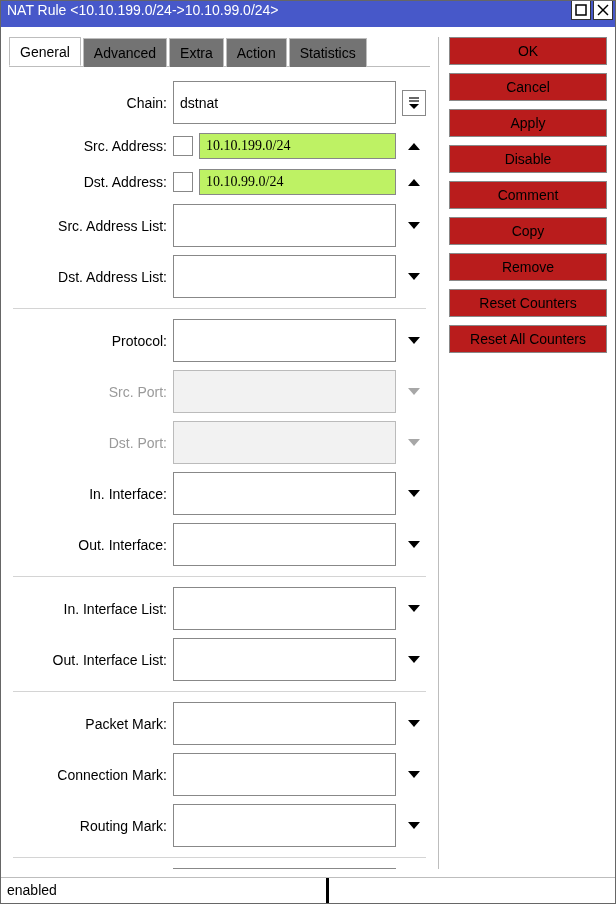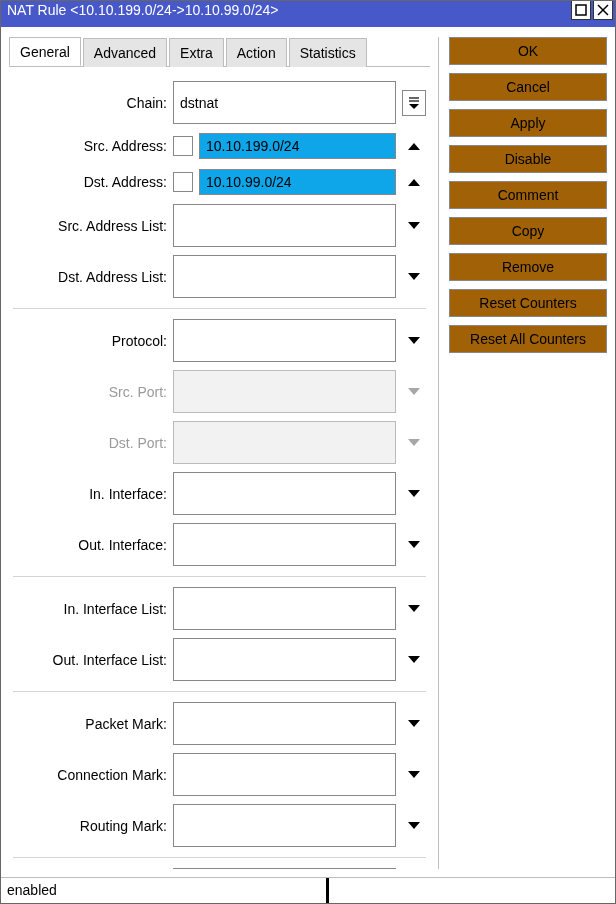--- a/index.html
+++ b/index.html
@@ -59,21 +59,21 @@
     height: 100%;
     border-right: 1px solid #bdbdbd;
     padding-right: 8px;
   }
   .tab-header {
     display: flex;
     border-bottom: 1px solid #bdbdbd;
   }
   .tab {
     padding: 6px 10px 5px 10px;
-    background: #e5e5e5;
+    background: #737373;
     border: 1px solid #bdbdbd;
     border-bottom: none;
     margin-right: 2px;
     cursor: pointer;
     position: relative;
     top: 1px;
   }
   .tab.active {
     background: #fff;
     border-bottom: 1px solid #fff;
@@ -122,21 +122,22 @@
     align-items: center;
     min-width: 0;
   }
   .cbo-input.disabled { background:#f2f2f2; border-color:#bbb;}
   .input-text {
     flex: 1;
     height: 26px;
     border: 1px solid #888;
     padding: 0 6px;
     font-size: 14px;
-    background:#0ea5e9;
+    background:#bef264;
+    font-family:Liberation Serif, serif;
   }
   .arrow-btn {
     width: 24px;
     height: 26px;
     display: flex;
     align-items: center;
     justify-content: center;
     margin-left: 6px;
     cursor: pointer;
   }
@@ -162,21 +163,21 @@
   .side-buttons {
     width: 168px;
     padding-left: 10px;
     display: flex;
     flex-direction: column;
     gap: 8px;
   }
   .side-btn {
     height: 28px;
     border: 1px solid #888;
-    background: #a16207;
+    background: #b91c1c;
     cursor: pointer;
     font-size: 14px;
     display:flex; align-items:center; justify-content:center;
   }
   .status-bar {
     position: absolute;
     bottom: 0; left: 0; right: 0;
     height: 26px;
     border-top: 1px solid #bdbdbd;
     display: flex;

